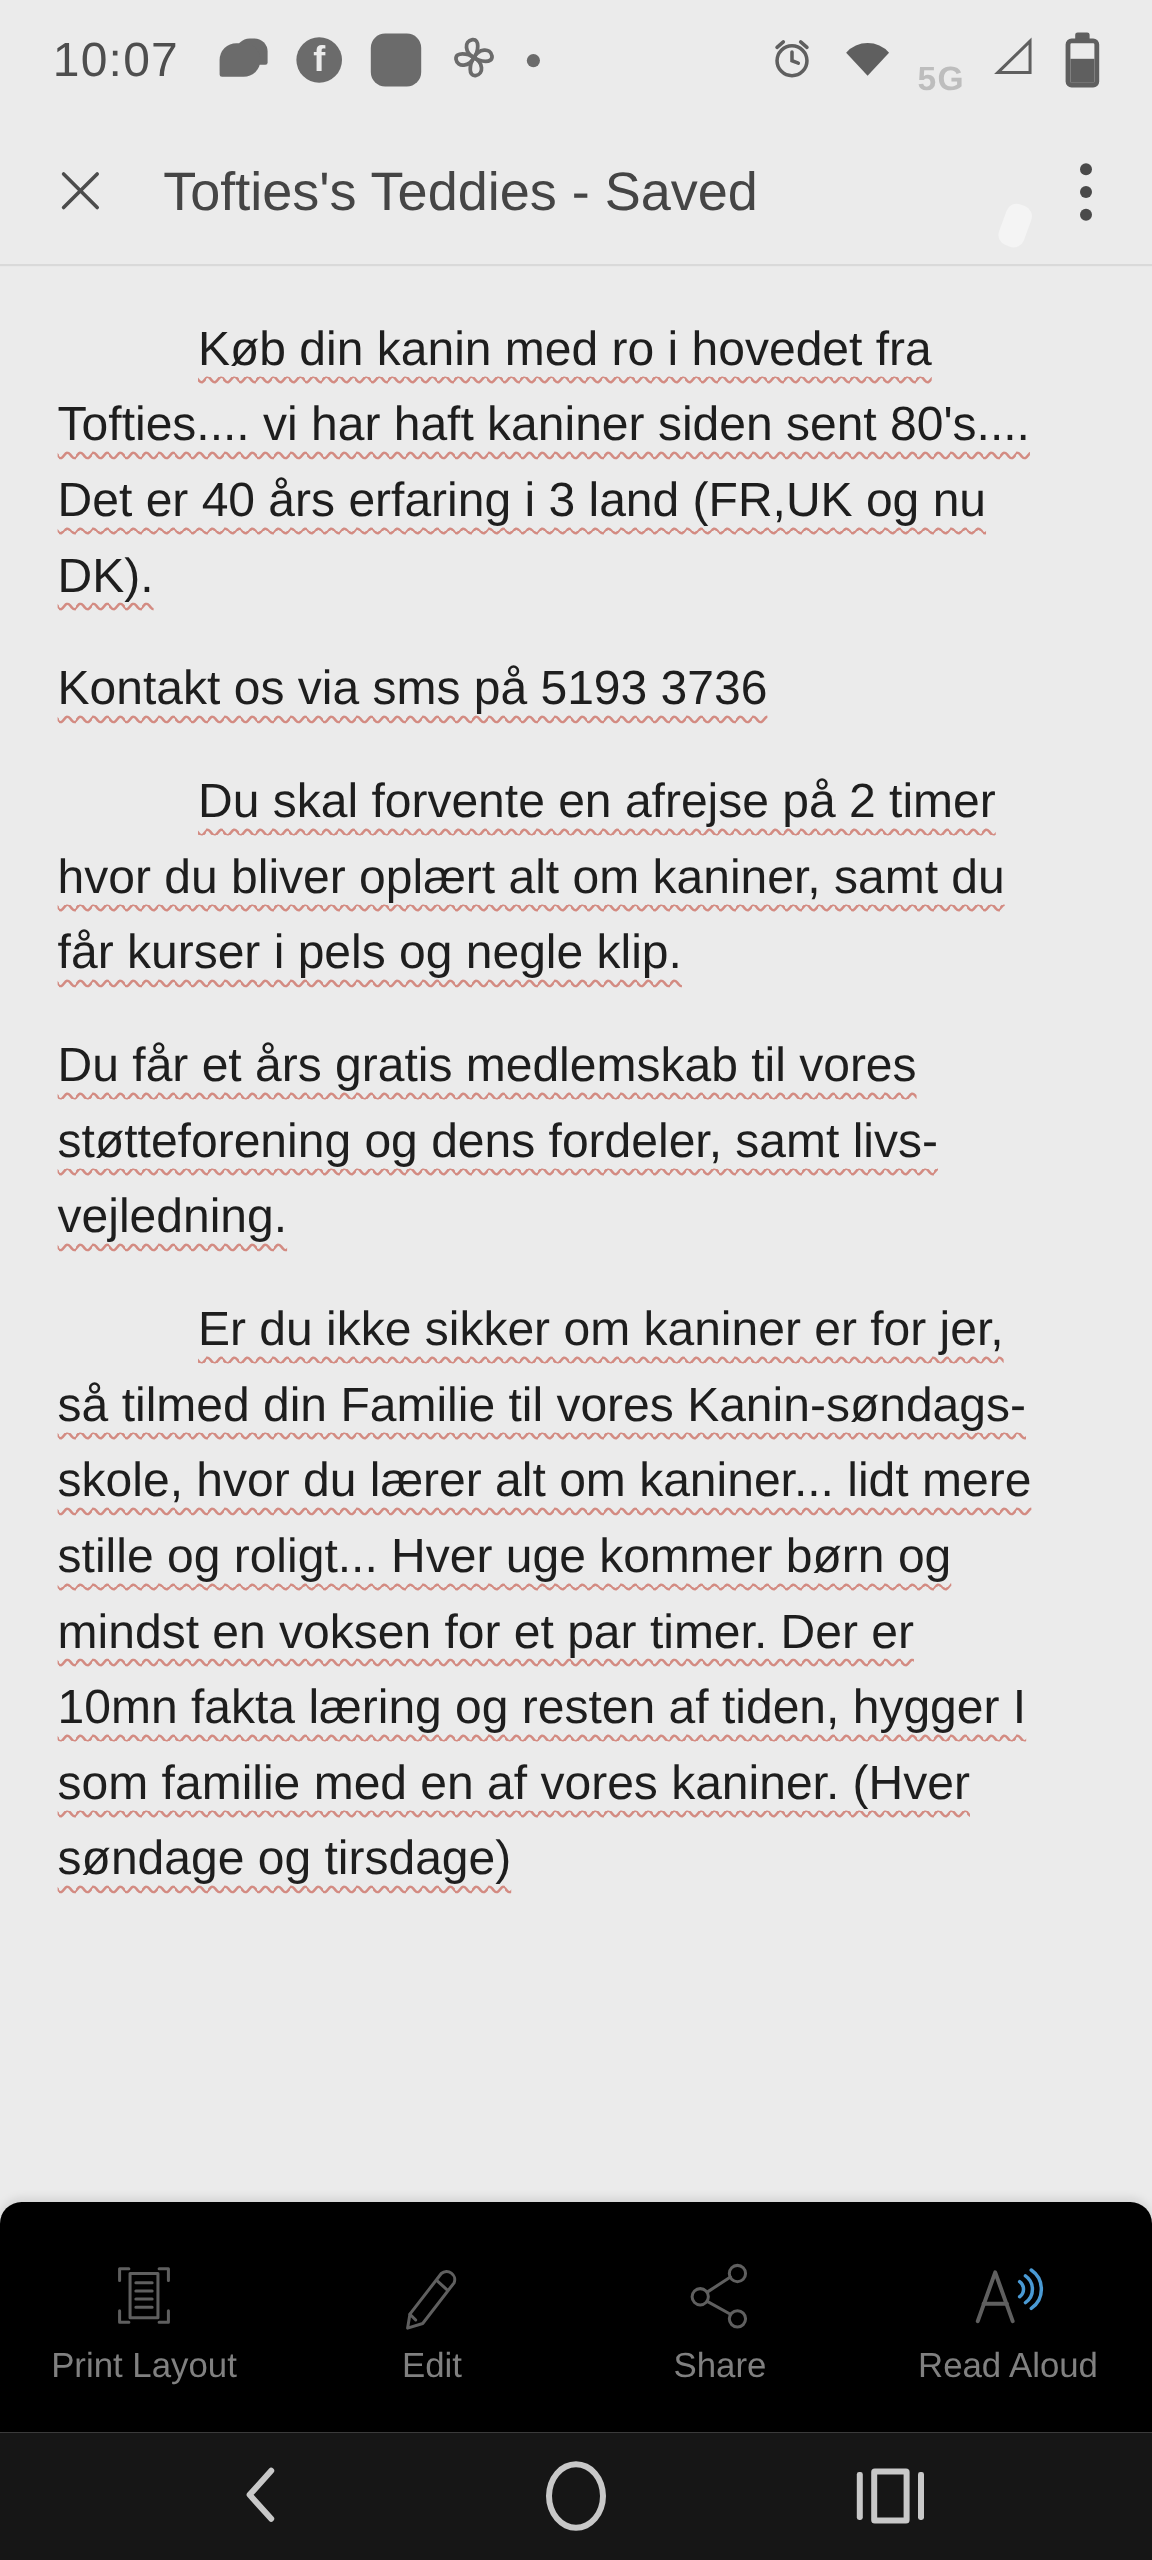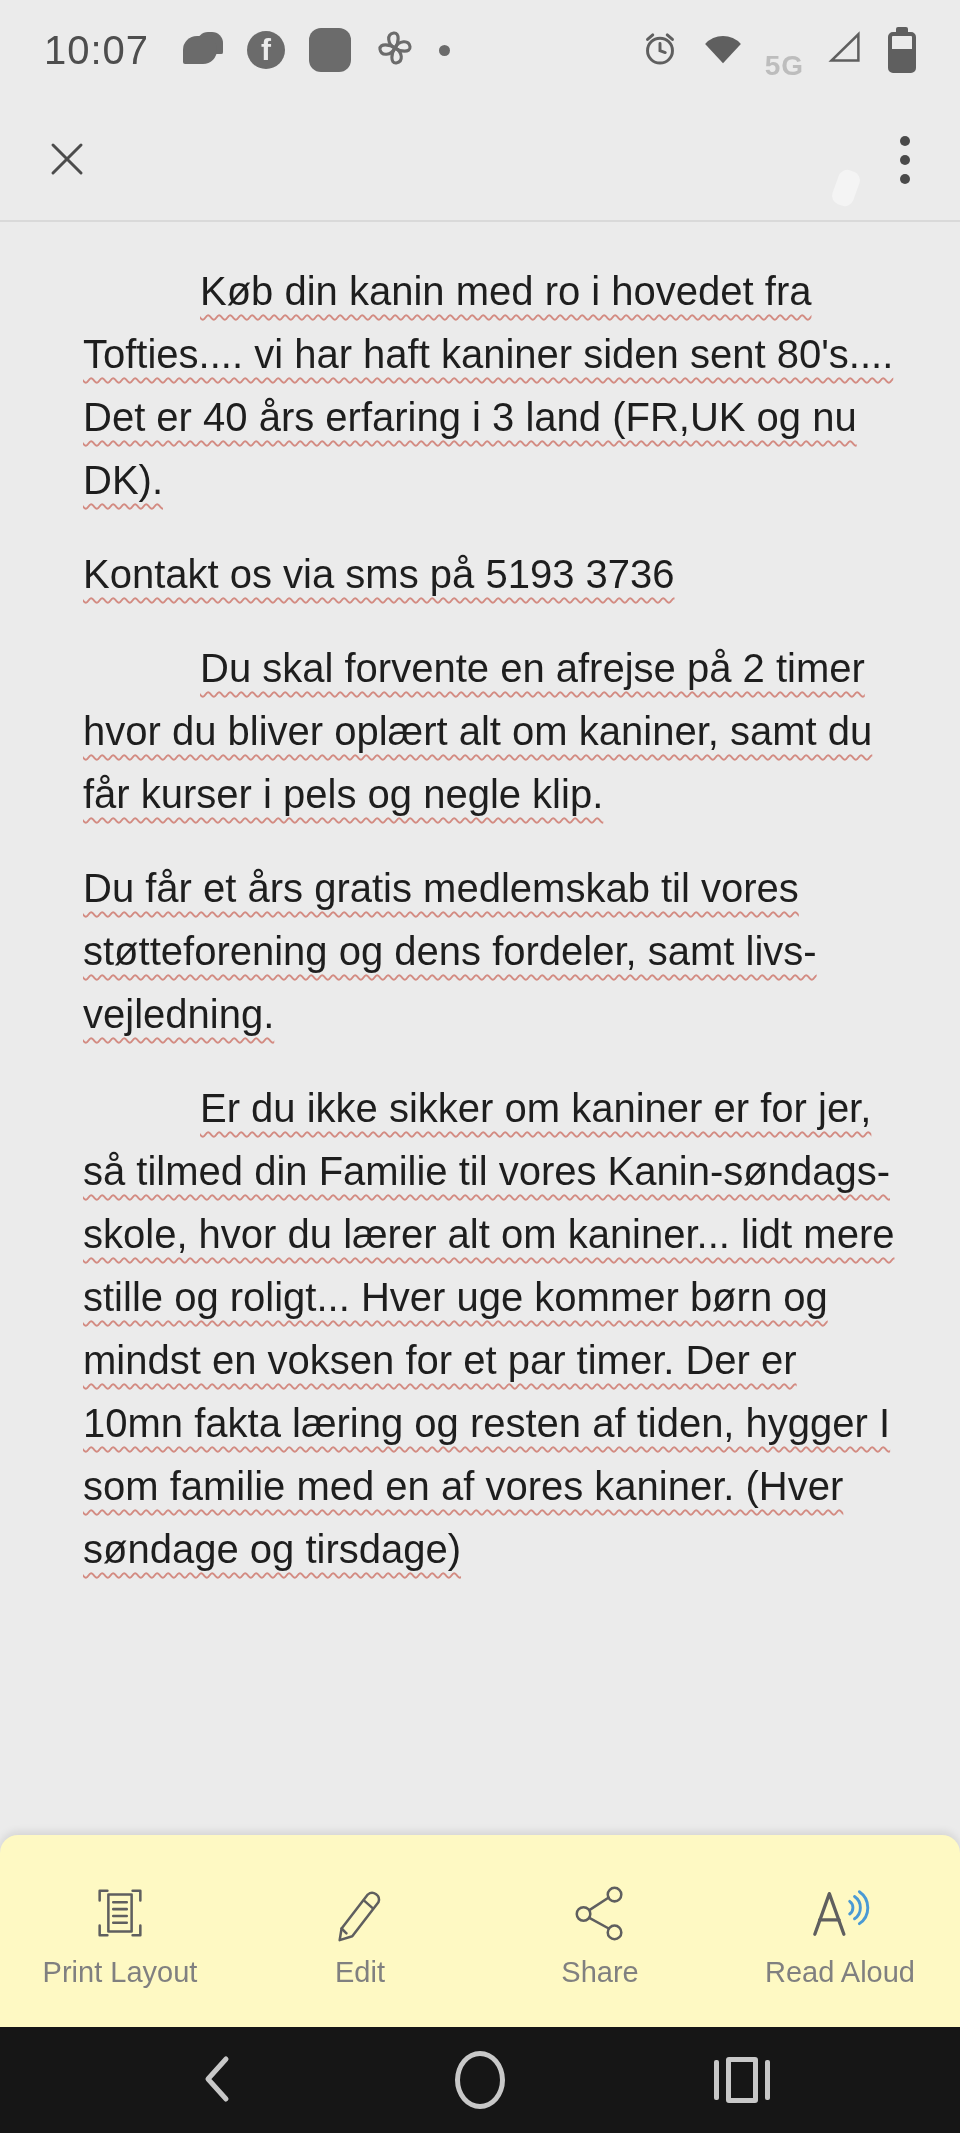--- a/index.html
+++ b/index.html
@@ -63,39 +63,39 @@
   .copilot-logo::after {
     content:""; position:absolute; left:17px; top:10px; width:22px; height:36px;
     background:#f4f4f4; border-radius:9px; transform:rotate(20deg);
   }
   .tb-overflow { background:none; border:none; cursor:pointer; display:flex; flex-direction:column; gap:9px; padding:6px; }
   .tb-overflow span { width:10px; height:10px; border-radius:50%; background:#4a4a4a; }
 
   
   .document {
     height:1883px; overflow:hidden;
-    padding:38px 30px 0 83px; background:#ebebeb;
+    padding:38px 30px 0 48px; background:#ebebeb;
   }
   .para {
     white-space:pre;
     font-size:40px; line-height:63px; color:#1e1e1e;
     margin-bottom:31px;
     text-decoration-line:underline;
     text-decoration-style:wavy;
     text-decoration-color:rgba(198,88,74,0.65);
     text-decoration-thickness:2px;
     text-underline-offset:9px;
     text-decoration-skip-ink:none;
   }
   .para.indent { text-indent:117px; }
 
   
   .toolbar {
     position:absolute; left:0; top:1835px; width:960px; height:192px;
-    background:#fef9c3; border-radius:18px 18px 0 0;
+    background:#000000; border-radius:18px 18px 0 0;
     box-shadow:0 -3px 8px rgba(0,0,0,0.10);
     display:flex; align-items:center;
   }
   .tool-btn {
     flex:1 1 0; background:none; border:none; cursor:pointer;
     display:flex; flex-direction:column; align-items:center; gap:12px; padding-top:8px;
   }
   .tool-btn svg { display:block; }
   .tool-label { font-size:29px; color:#808080; white-space:nowrap; }
   .tool-ic { stroke:#5f5f5f; fill:none; stroke-width:2.6; stroke-linecap:round; stroke-linejoin:round; }
@@ -167,20 +167,21 @@
 
 <div class="title-bar">
   <button class="tb-close">
     <span>
       <svg width="44" height="44" viewBox="0 0 44 44" stroke="#4c4c4c" stroke-width="3" stroke-linecap="round">
         <path d="M8 8 L36 36"></path>
           <path d="M36 8 L8 36"></path>
       </svg>
     </span>
   </button>
+  <h1 class="tb-title">Tofties's Teddies - Saved</h1>
   <button class="tb-copilot">
     <span class="copilot-logo"></span>
   </button>
   <button class="tb-overflow">
     <span></span>
       <span></span>
       <span></span>
   </button>
 </div>
 

